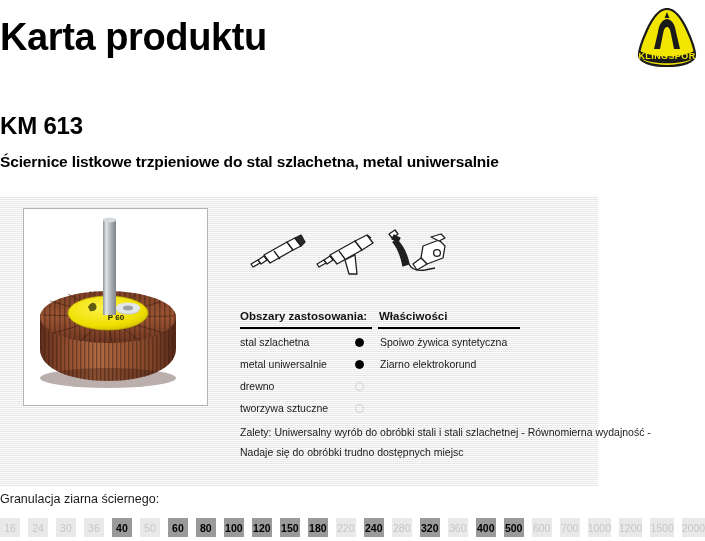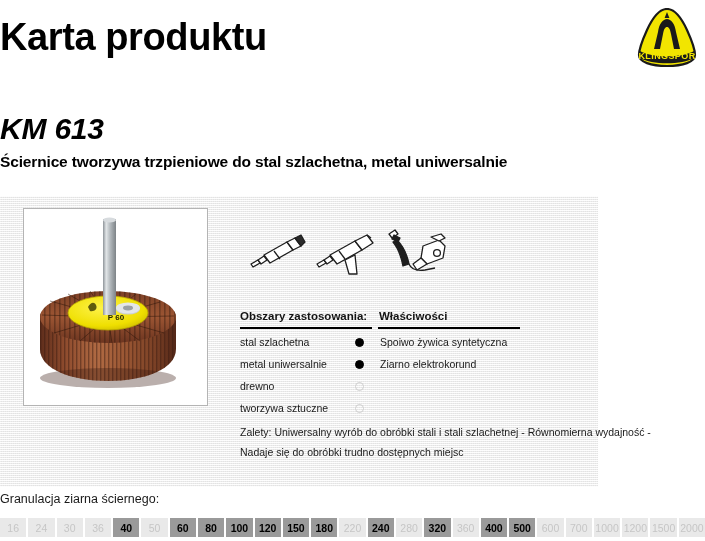--- a/index.html
+++ b/index.html
@@ -28,27 +28,26 @@
     font-size: 38px;
     font-weight: bold;
     letter-spacing: -0.4px;
     color: #000000;
     white-space: nowrap;
     line-height: 1;
   }
   .product-code {
     position: absolute;
     left: 0px; top: 108px;
-    font-size: 30px;
+    font-size: 24px;
     font-weight: bold;
     color: #000000;
     white-space: nowrap;
     line-height: 1;
     letter-spacing: -0.2px;
-    font-style: italic;
   }
   .product-desc {
     position: absolute;
     left: 0px; top: 148px;
     font-size: 15.5px;
     font-weight: bold;
     color: #000000;
     white-space: nowrap;
     line-height: 1;
     letter-spacing: -0.15px;
@@ -172,21 +171,21 @@
     left: 0px; top: 492px;
     font-size: 12.5px;
     color: #1a1a1a;
     white-space: nowrap;
   }
   .grain-row {
     position: absolute;
     left: 0px; top: 518px;
     width: 705px; height: 19px;
     display: flex;
-    gap: 2px;
+    gap: 8px;
   }
   .grain-cell {
     flex: 1 1 0;
     height: 19px;
     display: flex;
     align-items: center;
     justify-content: center;
     font-size: 10.5px;
     box-sizing: border-box;
   }
@@ -203,21 +202,21 @@
 </style>
 </head>
 <body>
 
 <div class="header">
 
   <div class="doc-title">Karta produktu</div>
 
   <div class="product-code">KM 613</div>
 
-  <div class="product-desc">Ściernice tworzywa trzpieniowe do stal szlachetna, metal uniwersalnie</div>
+  <div class="product-desc">Ściernice listkowe trzpieniowe do stal szlachetna, metal uniwersalnie</div>
 
   <div class="logo">
     <svg viewBox="0 0 66 60" width="66" height="60" aria-hidden="true">
 
       <path d="M33 1 C40 1 47 9 53 22 C58 33 61 43 61 47 C61 54 49 58 33 58
                C17 58 5 54 5 47 C5 43 8 33 13 22 C19 9 26 1 33 1 Z" fill="#F2E500" stroke="#1A1A1A" stroke-width="2.2"></path>
 
       <path d="M33 11 C29 11 25 16 24 24 L20 41 L26 41 L29 26
                C30 21 31 19 33 19 C35 19 36 21 37 26 L40 41 L46 41 L42 24
                C41 16 37 11 33 11 Z" fill="#1A1A1A"></path>

